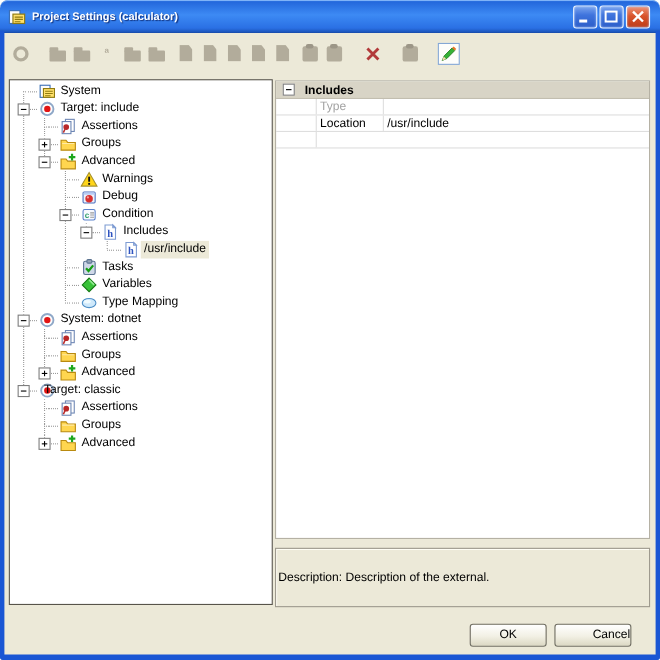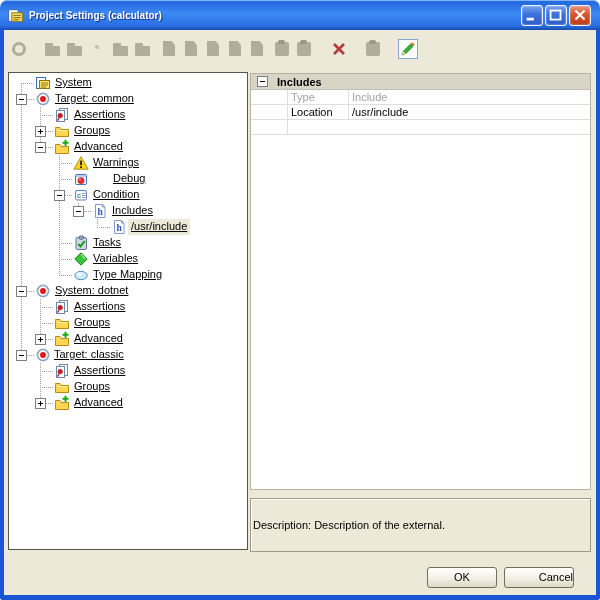--- a/index.html
+++ b/index.html
@@ -43,21 +43,21 @@
   .tb svg{position:absolute;left:0;top:0;}
   
   .treepanel{position:absolute;left:8px;top:72px;width:240px;height:478px;background:#fff;border:1px solid #57544a;overflow:hidden;}
   .tline{position:absolute;}
   .tline.v{width:1px;background-image:repeating-linear-gradient(180deg,#9a9a9a 0 1px,transparent 1px 2px);}
   .tline.h{height:1px;background-image:repeating-linear-gradient(90deg,#9a9a9a 0 1px,transparent 1px 2px);}
   .expander{position:absolute;width:11px;height:11px;background:#fff;border:1px solid #7e7e7e;z-index:3;}
   .expander::before{content:"";position:absolute;left:2px;top:4px;width:5px;height:1px;background:#000;}
   .expander.plus::after{content:"";position:absolute;left:4px;top:2px;width:1px;height:5px;background:#000;}
   .titem-icon{position:absolute;width:16px;height:16px;z-index:2;}
-  .titem-label{position:absolute;height:16px;line-height:15px;padding:0 3px;white-space:nowrap;z-index:2;text-decoration:underline;}
+  .titem-label{position:absolute;height:16px;line-height:15px;padding:0 3px;white-space:nowrap;z-index:2;}
   .titem-label.selected{background:#ece9d8;}
   
   .propgrid{position:absolute;left:250px;top:73px;width:341px;height:417px;background:#fff;border:1px solid #b5b1a4;}
   .prop-header{height:16px;background:#d8d4c6;border-bottom:1px solid #c2beb0;display:flex;align-items:center;position:relative;}
   .prop-header .expander{position:relative;margin-left:6px;}
   .prop-header-label{font-weight:bold;margin-left:9px;}
   .prop-row{display:flex;height:15px;border-bottom:1px solid #dedede;align-items:stretch;}
   .pc-gutter{width:37px;border-right:1px solid #dedede;}
   .pc-name{width:61px;border-right:1px solid #dedede;line-height:14px;padding-left:3px;white-space:nowrap;}
   .pc-value{flex:1;line-height:14px;padding-left:3px;white-space:nowrap;}
@@ -149,21 +149,21 @@
           <path d="M6 8h7M6 10h7M6 12h5" stroke="#8f7a10" fill="none"></path>
         </svg></span>
       <span class="titem-label" style="left: 43px; top: 2px;">System</span>
       <div class="tline v" style="left: 12px; top: 18px; height: 16px;"></div>
       <div class="tline h" style="left: 12px; top: 26px; width: 13px;"></div>
       <div class="expander" style="left: 7px; top: 21px;"></div>
       <span class="titem-icon" style="left: 26px; top: 18px;"><svg viewBox="0 0 16 16" width="16" height="16">
           <circle cx="8" cy="8" r="5.6" fill="#fdfdfd" stroke="#8fa8c8" stroke-width="1.7"></circle>
           <circle cx="8" cy="8" r="2.9" fill="#e21414"></circle>
         </svg></span>
-      <span class="titem-label" style="left: 43px; top: 18px;">Target: common</span>
+      <span class="titem-label" style="left: 43px; top: 18px;">Target: include</span>
       <div class="tline v" style="left: 12px; top: 34px; height: 16px;"></div>
       <div class="tline v" style="left: 31px; top: 34px; height: 16px;"></div>
       <div class="tline h" style="left: 31px; top: 42px; width: 13px;"></div>
       <span class="titem-icon" style="left: 45px; top: 34px;"><svg viewBox="0 0 16 16" width="16" height="16">
           <rect x="5.5" y="1.5" width="8" height="11" fill="#fff" stroke="#6f87b5"></rect>
           <rect x="2.5" y="3.5" width="8" height="11" fill="#fff" stroke="#6f87b5"></rect>
           <circle cx="6.2" cy="8.5" r="2.6" fill="#b92828"></circle>
           <path d="M5 10.5 L3.6 13.6" stroke="#b92828" stroke-width="1.4"></path>
         </svg></span>
       <span class="titem-label" style="left: 62px; top: 34px;">Assertions</span>
@@ -196,21 +196,21 @@
       <span class="titem-label" style="left: 81px; top: 82px;">Warnings</span>
       <div class="tline v" style="left: 12px; top: 98px; height: 16px;"></div>
       <div class="tline v" style="left: 50px; top: 98px; height: 16px;"></div>
       <div class="tline h" style="left: 50px; top: 106px; width: 13px;"></div>
       <span class="titem-icon" style="left: 64px; top: 98px;"><svg viewBox="0 0 16 16" width="16" height="16">
           <rect x="2.5" y="3.5" width="11" height="10" rx="1" fill="#eef2fb" stroke="#4a6fbe"></rect>
           <rect x="3" y="4" width="10" height="2" fill="#b8ccf4"></rect>
           <circle cx="8" cy="9.6" r="3.4" fill="#d92f2f"></circle>
           <circle cx="6.9" cy="8.5" r="1" fill="#f29a9a"></circle>
         </svg></span>
-      <span class="titem-label" style="left: 81px; top: 98px; margin-left: 20px;">Debug</span>
+      <span class="titem-label" style="left: 81px; top: 98px;">Debug</span>
       <div class="tline v" style="left: 12px; top: 114px; height: 16px;"></div>
       <div class="tline v" style="left: 50px; top: 114px; height: 16px;"></div>
       <div class="tline h" style="left: 50px; top: 122px; width: 13px;"></div>
       <div class="expander" style="left: 45px; top: 117px;"></div>
       <span class="titem-icon" style="left: 64px; top: 114px;"><svg viewBox="0 0 16 16" width="16" height="16">
           <rect x="2.5" y="3.5" width="11" height="9.5" rx="1.5" fill="#f7f9ff" stroke="#5d83cc"></rect>
           <text x="4" y="10.8" font-size="7.5" font-weight="bold" fill="#2e9e68" font-family="Liberation Sans,sans-serif">c</text>
           <path d="M9 6.5h3.5M9 8.5h3.5M9 10.5h3.5" stroke="#9a9a9a"></path>
         </svg></span>
       <span class="titem-label" style="left: 81px; top: 114px;">Condition</span>
@@ -295,21 +295,21 @@
           <path d="M11.5 0.8 v6 M8.5 3.8 h6" stroke="#1ca61c" stroke-width="2"></path>
         </svg></span>
       <span class="titem-label" style="left: 62px; top: 258px;">Advanced</span>
       <div class="tline v" style="left: 12px; top: 274px; height: 8px;"></div>
       <div class="tline h" style="left: 12px; top: 282px; width: 13px;"></div>
       <div class="expander" style="left: 7px; top: 277px;"></div>
       <span class="titem-icon" style="left: 26px; top: 274px;"><svg viewBox="0 0 16 16" width="16" height="16">
           <circle cx="8" cy="8" r="5.6" fill="#fdfdfd" stroke="#8fa8c8" stroke-width="1.7"></circle>
           <circle cx="8" cy="8" r="2.9" fill="#e21414"></circle>
         </svg></span>
-      <span class="titem-label" style="left: 42px; top: 274px;">Target: classic</span>
+      <span class="titem-label" style="left: 28px; top: 274px;">Target: classic</span>
       <div class="tline v" style="left: 31px; top: 290px; height: 16px;"></div>
       <div class="tline h" style="left: 31px; top: 298px; width: 13px;"></div>
       <span class="titem-icon" style="left: 45px; top: 290px;"><svg viewBox="0 0 16 16" width="16" height="16">
           <rect x="5.5" y="1.5" width="8" height="11" fill="#fff" stroke="#6f87b5"></rect>
           <rect x="2.5" y="3.5" width="8" height="11" fill="#fff" stroke="#6f87b5"></rect>
           <circle cx="6.2" cy="8.5" r="2.6" fill="#b92828"></circle>
           <path d="M5 10.5 L3.6 13.6" stroke="#b92828" stroke-width="1.4"></path>
         </svg></span>
       <span class="titem-label" style="left: 62px; top: 290px;">Assertions</span>
       <div class="tline v" style="left: 31px; top: 306px; height: 16px;"></div>
@@ -331,21 +331,20 @@
 
   <div class="propgrid">
     <div class="prop-header">
       <span class="expander"></span>
       <span class="prop-header-label">Includes</span>
     </div>
     <div id="prop-rows">
         <div class="prop-row disabled">
           <div class="pc-gutter"></div>
           <div class="pc-name">Type</div>
-          <div class="pc-value">Include</div>
         </div>
         <div class="prop-row">
           <div class="pc-gutter"></div>
           <div class="pc-name">Location</div>
           <div class="pc-value">/usr/include</div>
         </div>
         <div class="prop-row">
           <div class="pc-gutter"></div>
           <div class="pc-name sel">Description</div>
           <div class="pc-value"></div>

